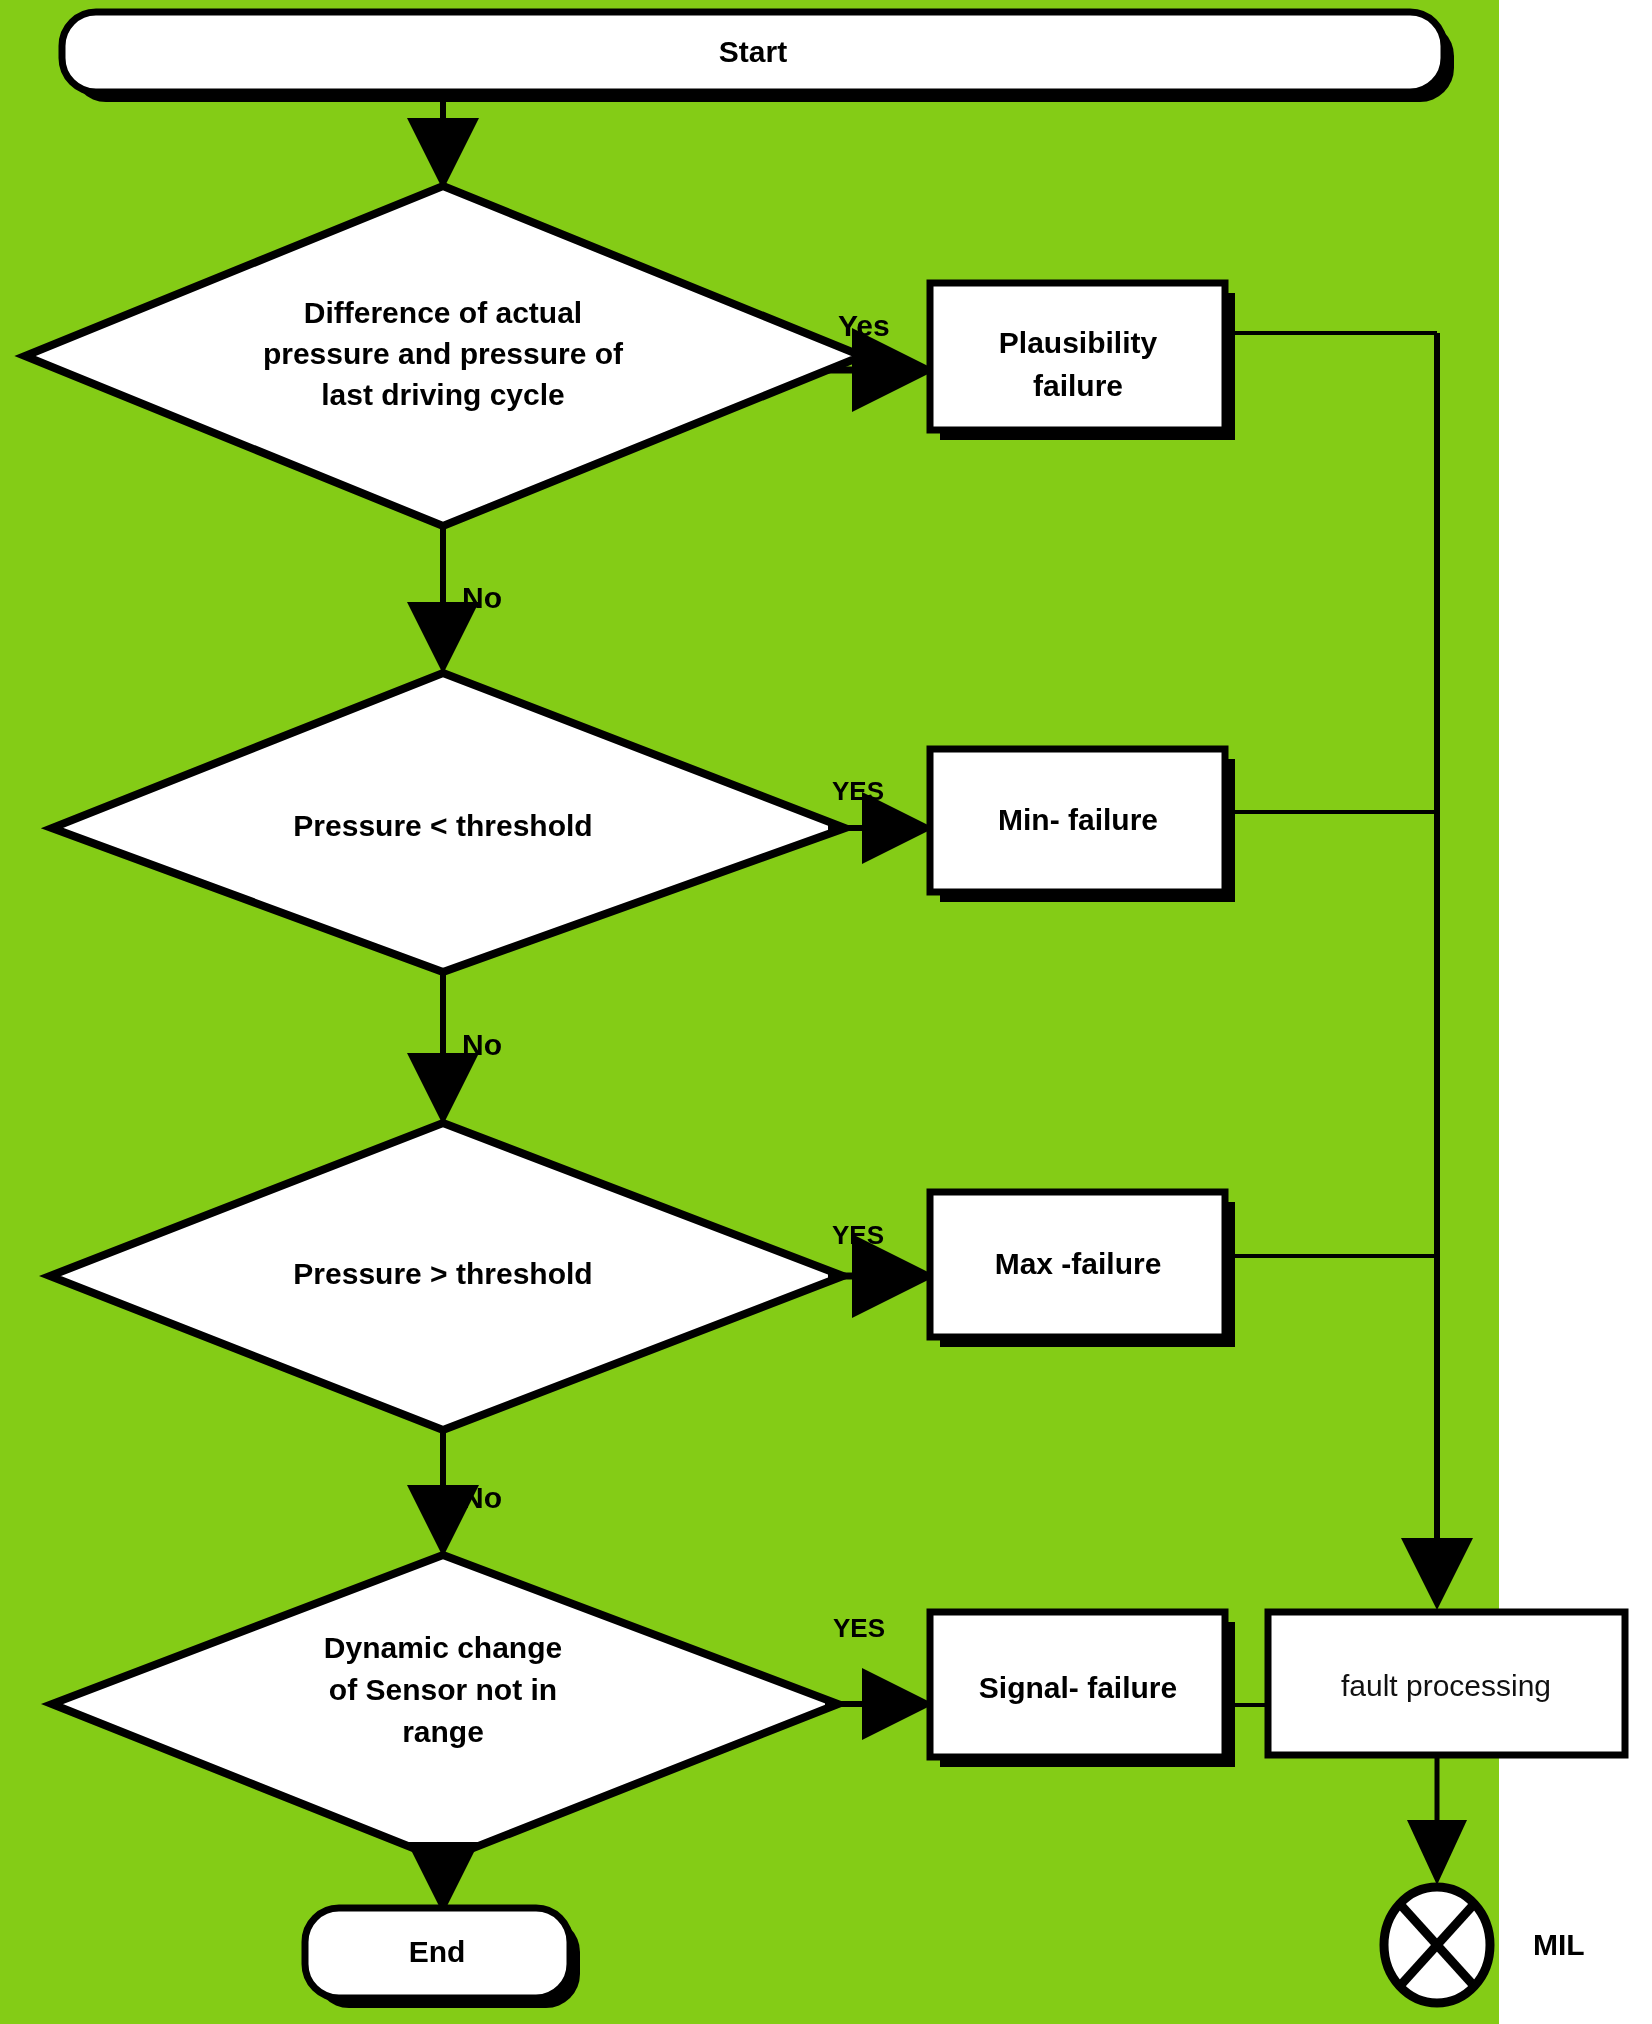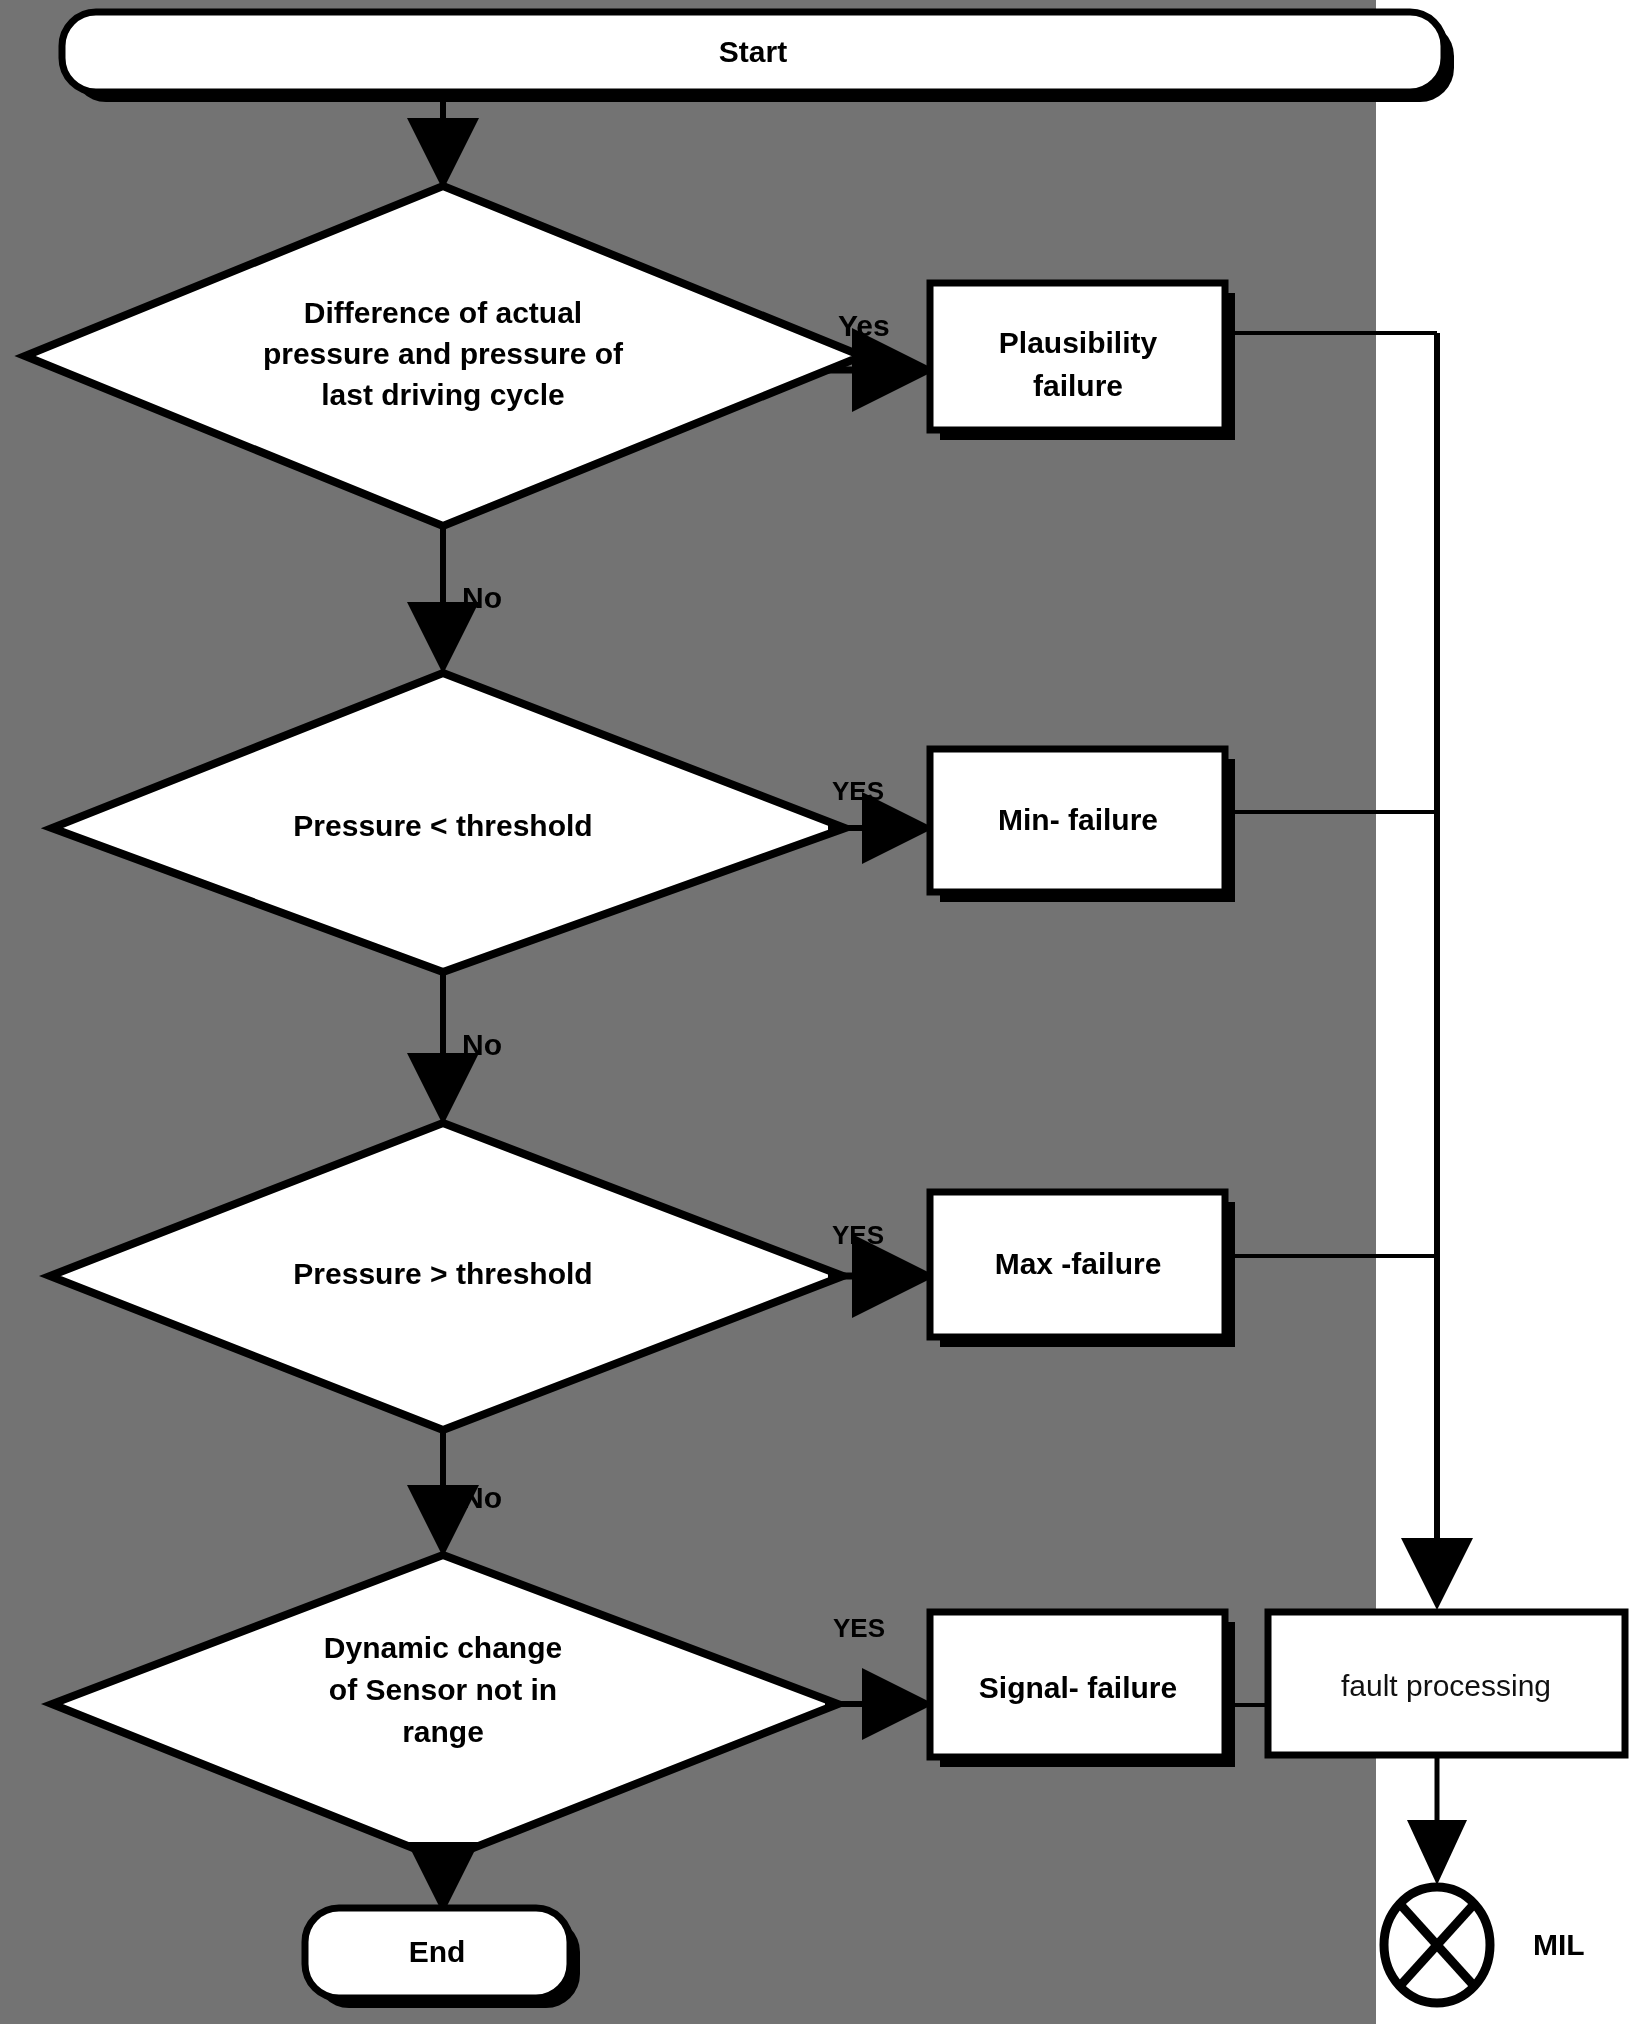--- a/index.html
+++ b/index.html
@@ -8,23 +8,23 @@
     background: #ffffff;
   }
   body {
     width: 1652px;
     height: 2024px;
     font-family: "Liberation Sans", sans-serif;
     overflow: hidden;
   }
   #flowchart-root {
     position: relative;
-    width: 1376px;
+    width: 1499px;
     height: 2024px;
-    background: #737373;
+    background: #84cc16;
   }
   svg#flow-svg {
     position: absolute;
     top: 0;
     left: 0;
     width: 1652px;
     height: 2024px;
     display: block;
   }
   .node-text {

